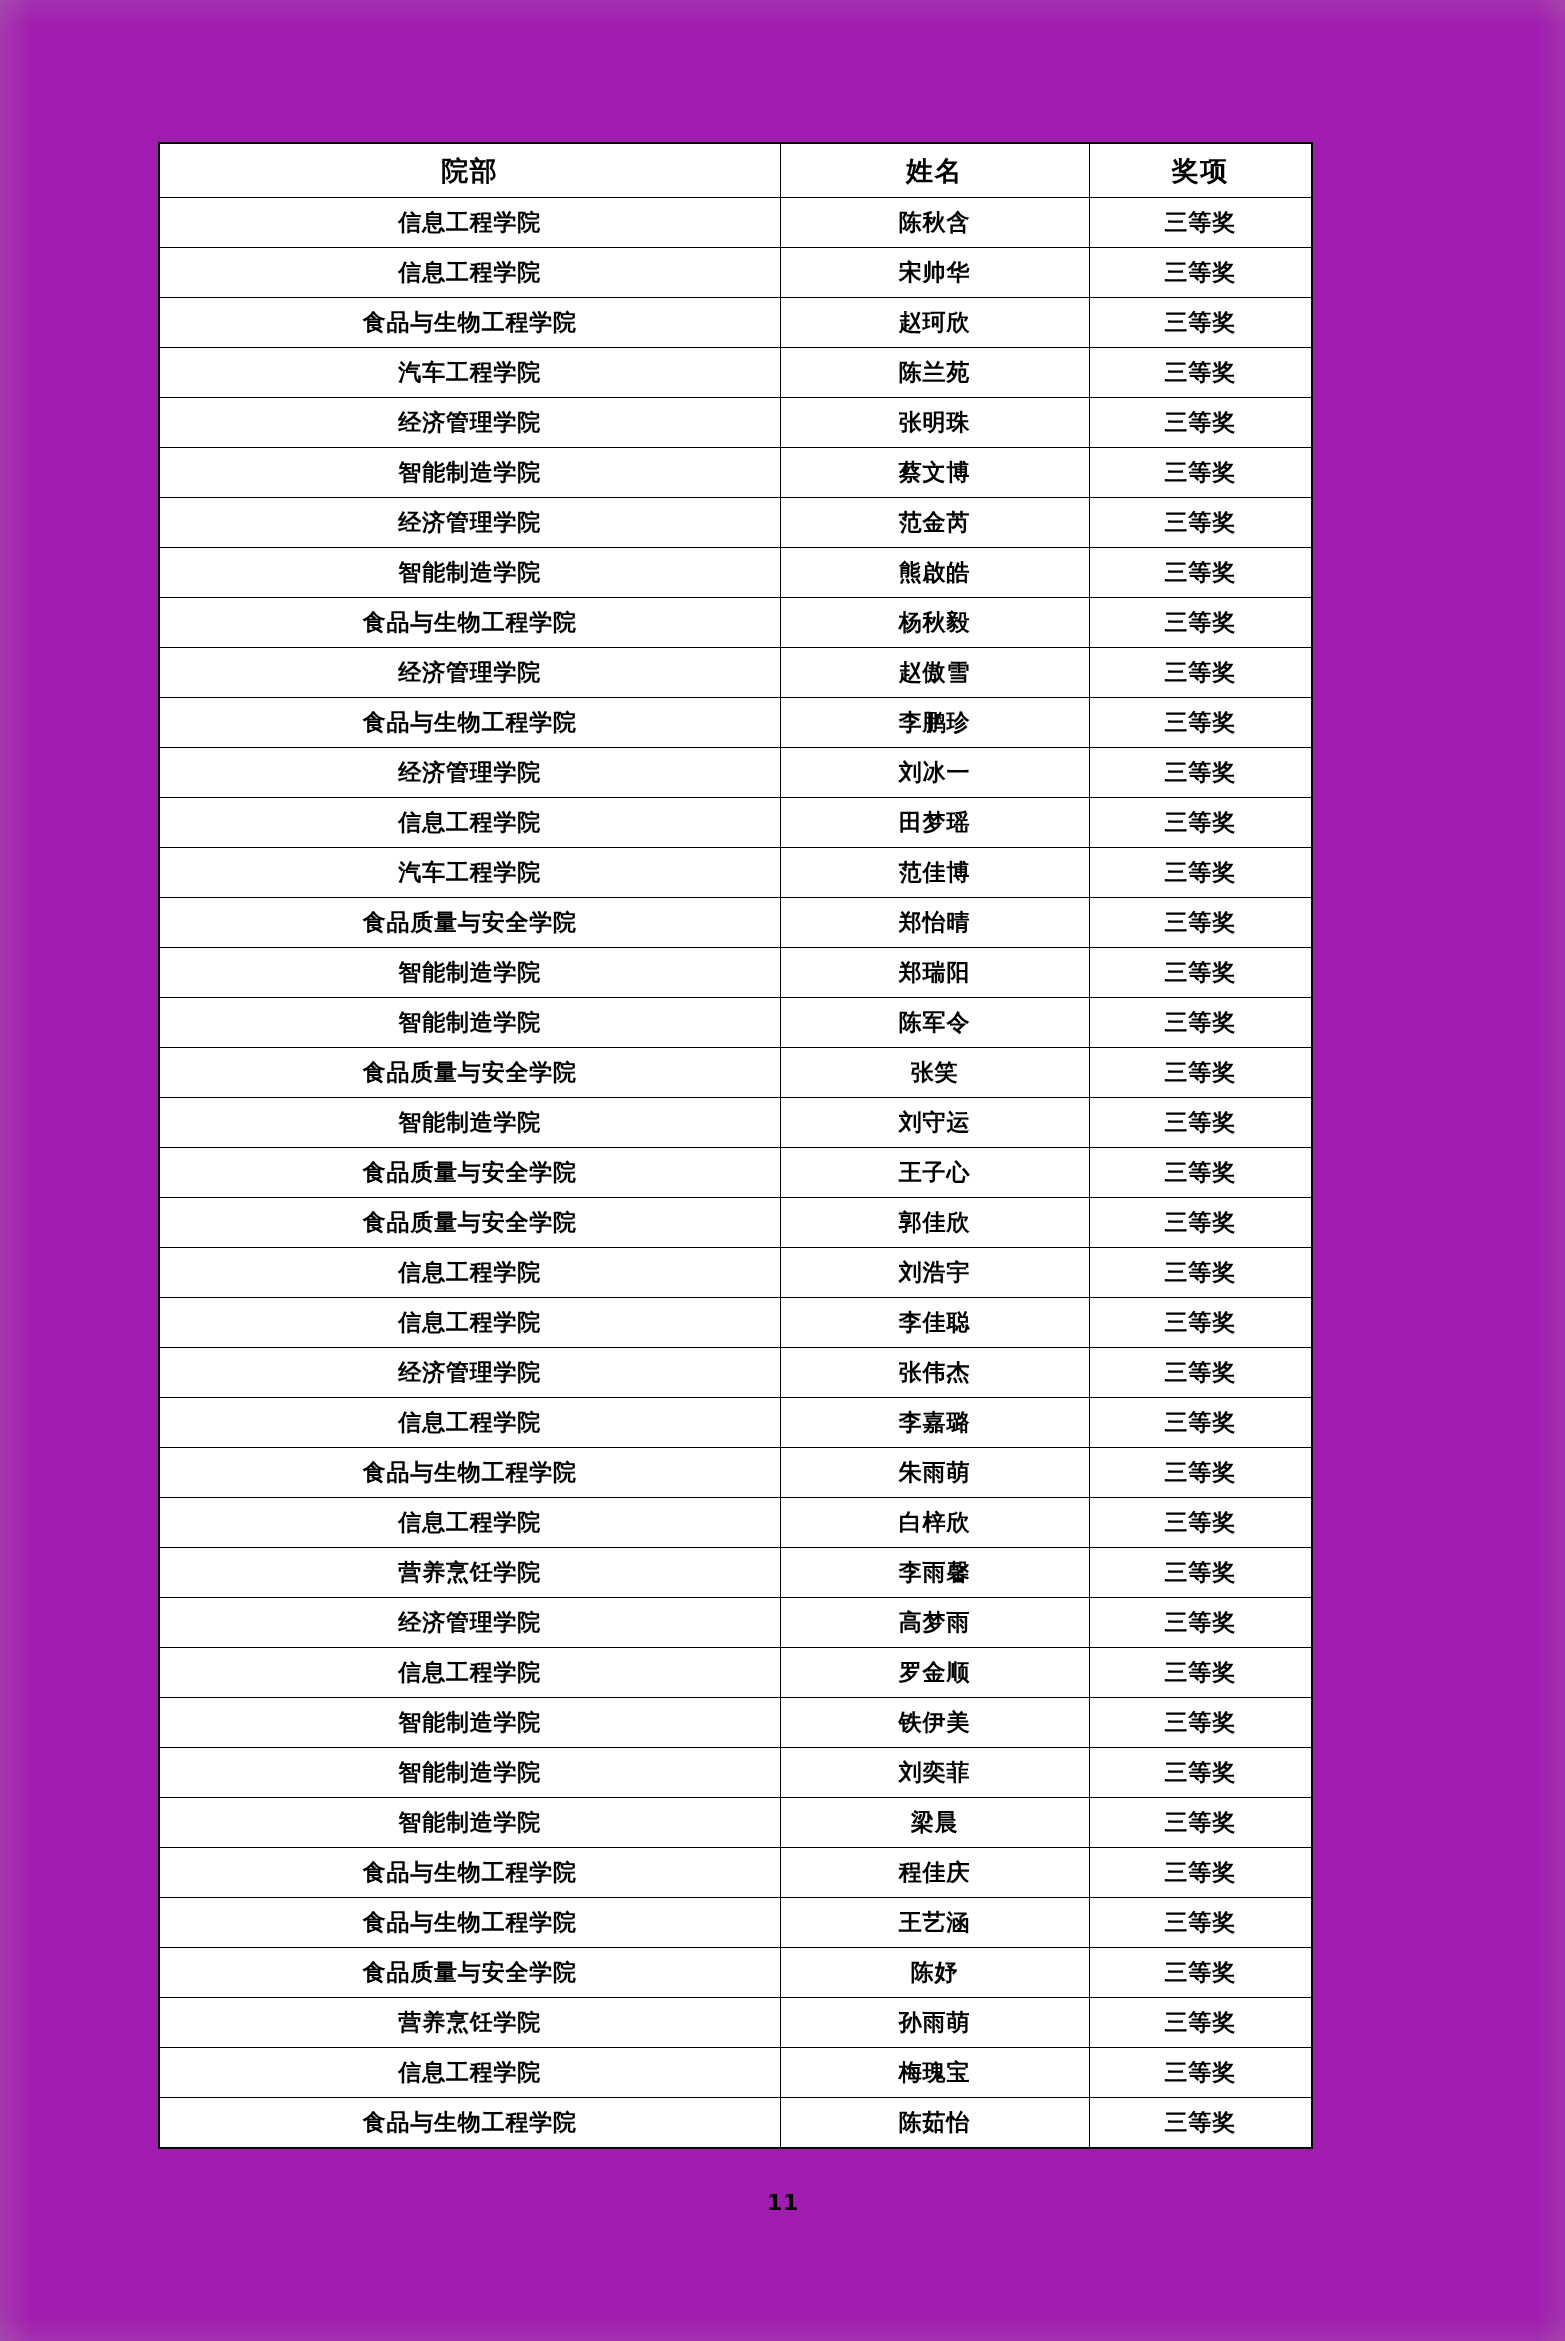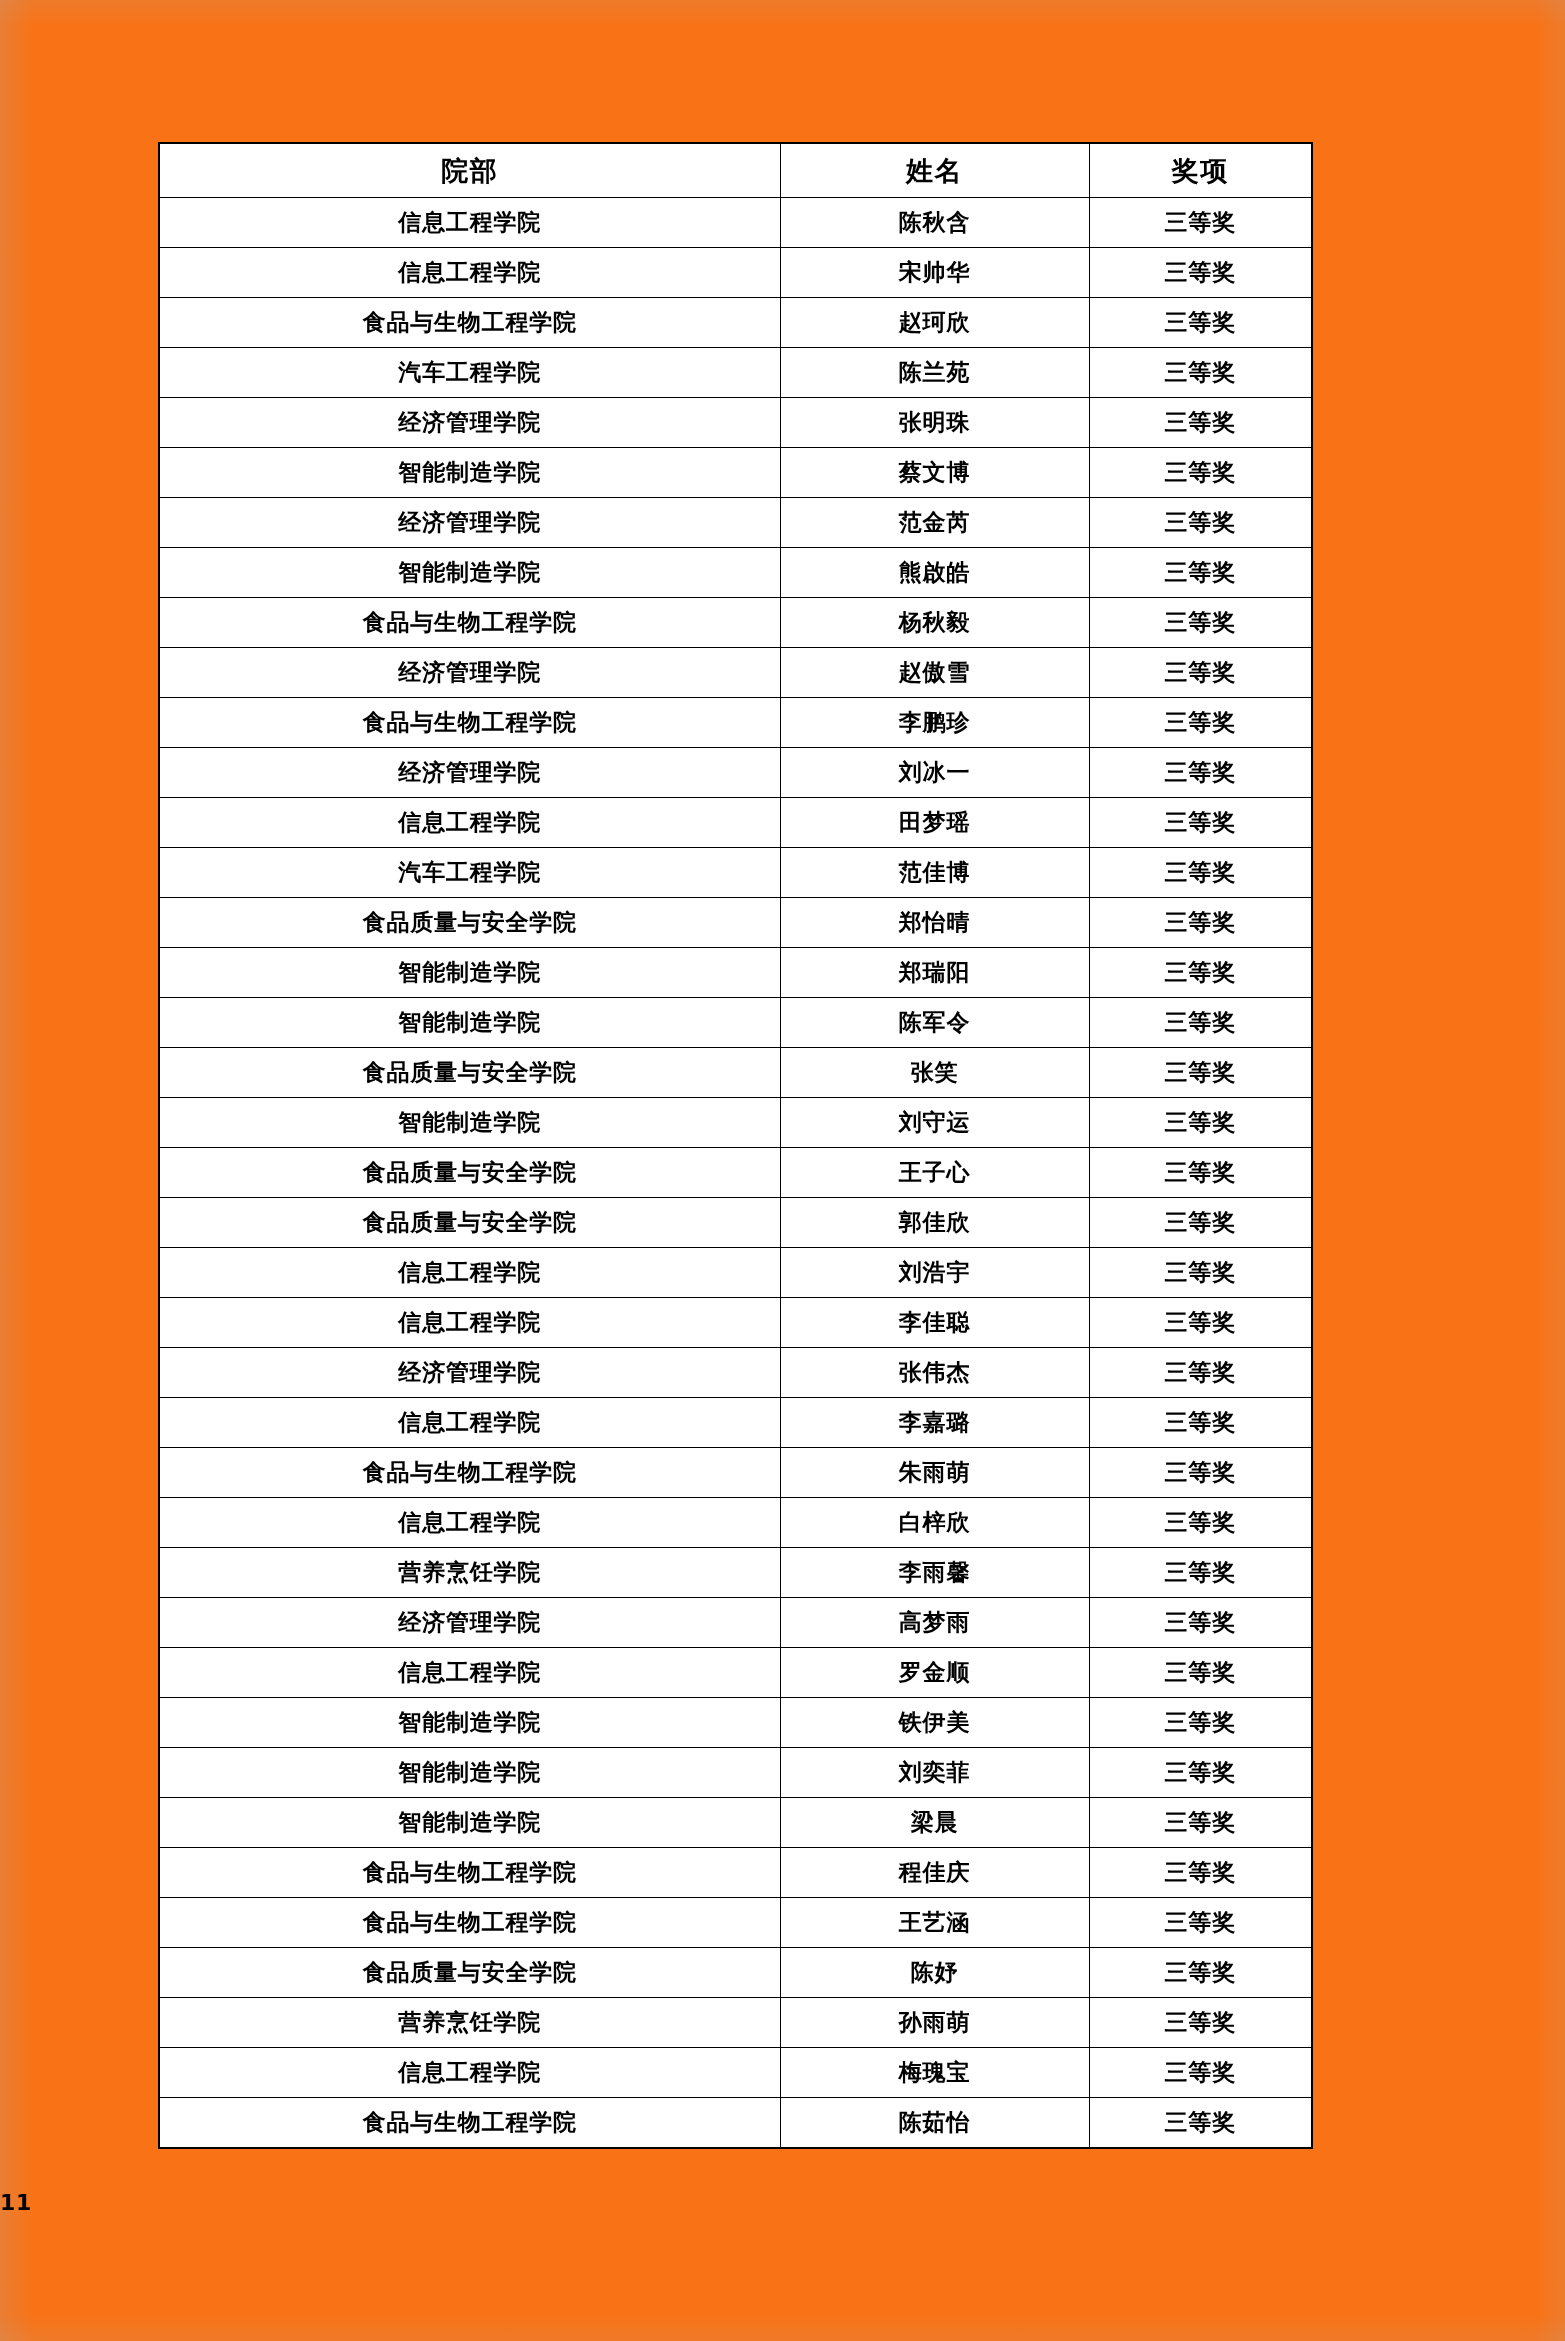--- a/index.html
+++ b/index.html
@@ -16,21 +16,21 @@
     color: #000000;
     overflow: hidden;
   }
 
   #page {
     position: absolute;
     left: 0;
     top: 0;
     width: 1566px;
     height: 2342px;
-    background: #f97316;
+    background: #a21caf;
   }
 
   
   .scan-tint {
     position: absolute;
     inset: 0;
     background:
       linear-gradient(to right, rgba(170,170,170,0.20) 0px, rgba(255,255,255,0) 33px),
       linear-gradient(to left,  rgba(170,170,170,0.16) 0px, rgba(255,255,255,0) 30px),
       linear-gradient(to bottom,rgba(170,170,170,0.14) 0px, rgba(255,255,255,0) 27px),
@@ -80,21 +80,21 @@
   #award-table {
     border: 2.4px solid #000000;
   }
 
   
   #page-number {
     position: absolute;
     left: 0;
     top: 2190px;
     width: 1566px;
-    text-align: left;
+    text-align: center;
     font-size: 22px;
     font-weight: bold;
     font-family: "DejaVu Sans", "Liberation Sans", sans-serif;
     letter-spacing: 0.8px;
   }
 </style>
 </head>
 <body>
 
 <div id="page">

